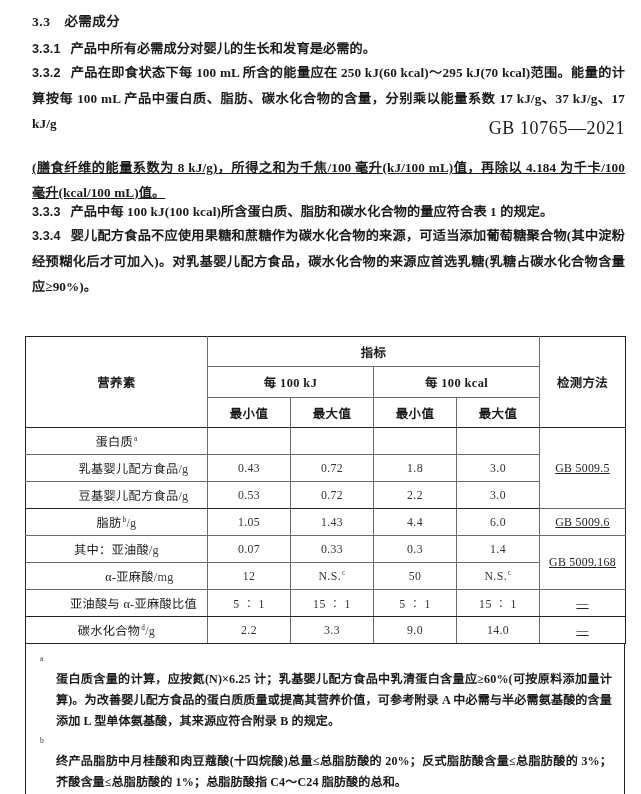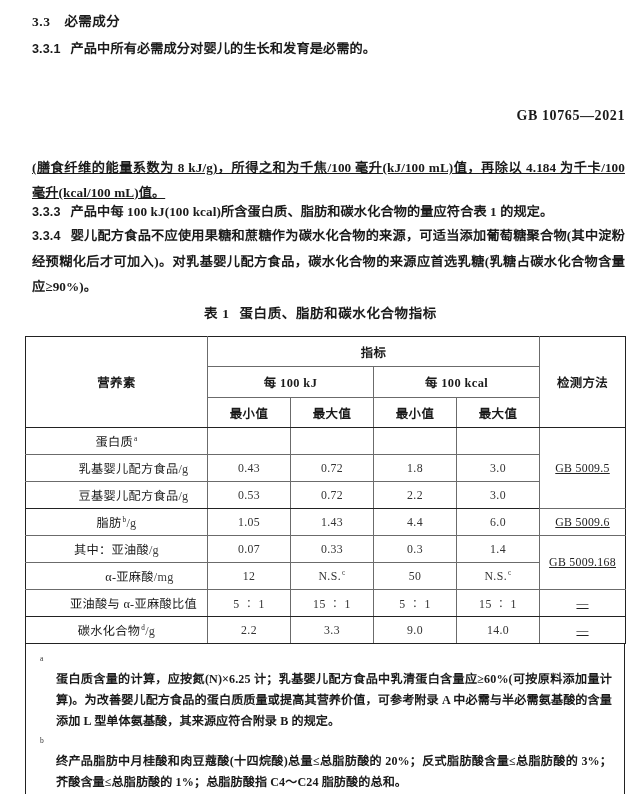--- a/index.html
+++ b/index.html
@@ -57,24 +57,24 @@
   #p331 { top: 36px; }
   #p332 { top: 60px; }
   #p-bracket { top: 155px; text-decoration: underline; }
   #p333 { top: 199px; }
   #p334 { top: 223px; }
 
   
   .std-no {
     position: absolute;
     right: 16px;
-    top: 108px;
+    top: 118px;
     font-family: "Liberation Serif", serif;
-    font-size: 14px;
-    font-weight: bold;
+    font-size: 18px;
+    font-weight: normal;
     letter-spacing: 0.6px;
   }
 
   
   .tbl-caption {
     position: absolute;
     top: 302px;
     left: 0;
     width: 641px;
     text-align: center;
@@ -192,36 +192,36 @@
   <div class="sec-head">
     <span class="num">3.3</span><span>必需成分</span>
   </div>
 
   <div class="std-no">GB 10765—2021</div>
 
   <div class="para" id="p331">
     <span class="num">3.3.1</span><span>产品中所有必需成分对婴儿的生长和发育是必需的。</span>
   </div>
 
+  <div class="para" id="p332">
+    <span class="num">3.3.2</span><span>产品在即食状态下每 100 mL 所含的能量应在 250 kJ(60 kcal)～295 kJ(70 kcal)范围。能量的计算按每 100 mL 产品中蛋白质、脂肪、碳水化合物的含量，分别乘以能量系数 17 kJ/g、37 kJ/g、17 kJ/g</span>
+  </div>
 
   <div class="para" id="p-bracket">
     <span>(膳食纤维的能量系数为 8 kJ/g)，所得之和为千焦/100 毫升(kJ/100 mL)值，再除以 4.184 为千卡/100 毫升(kcal/100 mL)值。</span>
   </div>
 
   <div class="para" id="p333">
     <span class="num">3.3.3</span><span>产品中每 100 kJ(100 kcal)所含蛋白质、脂肪和碳水化合物的量应符合表 1 的规定。</span>
   </div>
 
   <div class="para" id="p334">
     <span class="num">3.3.4</span><span>婴儿配方食品不应使用果糖和蔗糖作为碳水化合物的来源，可适当添加葡萄糖聚合物(其中淀粉经预糊化后才可加入)。对乳基婴儿配方食品，碳水化合物的来源应首选乳糖(乳糖占碳水化合物含量应≥90%)。</span>
   </div>
 
-  <div class="tbl-caption">
-    <span class="cap-no">表 1</span><span>蛋白质、脂肪和碳水化合物指标</span>
-  </div>
 
   <div class="tbl-wrap">
     <table class="spec">
       <colgroup>
         <col style="width:182px">
         <col style="width:83px">
         <col style="width:83px">
         <col style="width:83px">
         <col style="width:83px">
         <col style="width:86px">

